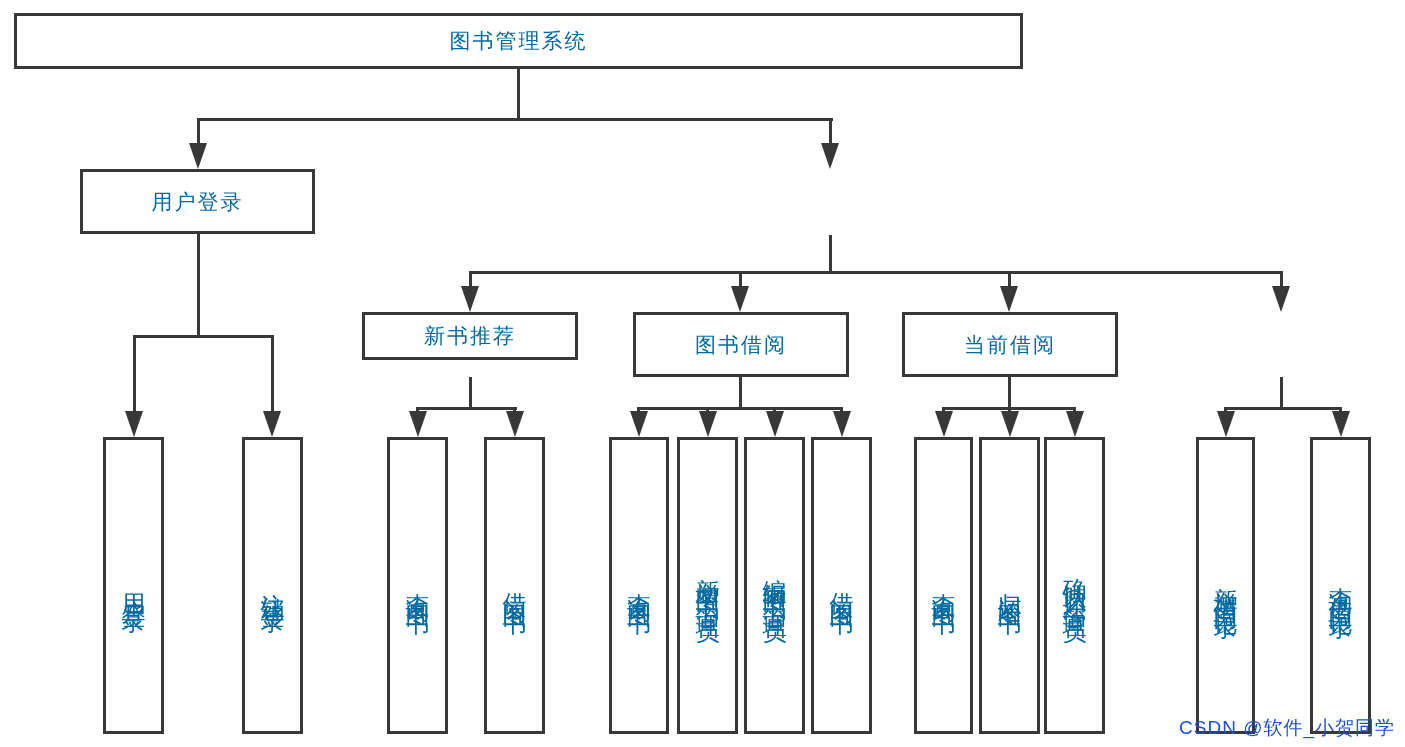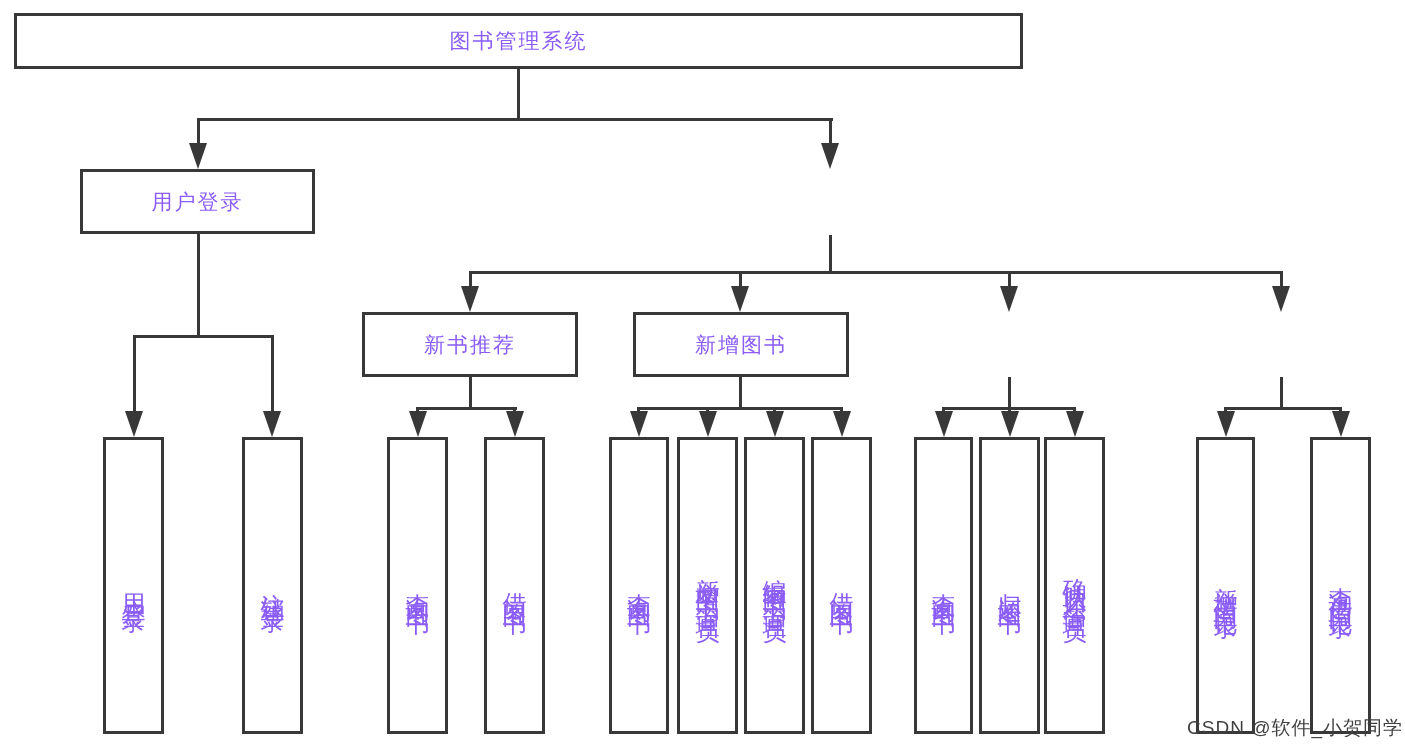--- a/index.html
+++ b/index.html
@@ -9,21 +9,21 @@
     height: 747px;
     background: #ffffff;
     font-family: "Liberation Sans", "DejaVu Sans", sans-serif;
     overflow: hidden;
   }
   .box {
     position: absolute;
     box-sizing: border-box;
     border: 3px solid #383838;
     background: #ffffff;
-    color: #8b5cf6;
+    color: #0369a1;
     display: flex;
     align-items: center;
     justify-content: center;
   }
   .hbox {
     font-size: 21px;
     letter-spacing: 2px;
     white-space: nowrap;
   }
   .vbox {
@@ -38,24 +38,24 @@
   }
   .arrow {
     position: absolute;
     width: 18px;
     height: 26px;
     background: #383838;
     clip-path: polygon(50% 100%, 0 0, 100% 0);
   }
   .watermark {
     position: absolute;
-    right: 2px;
+    right: 10px;
     bottom: 6px;
     font-size: 19px;
-    color: #404040;
+    color: #1d4ed8;
     letter-spacing: 1px;
     z-index: 5;
     white-space: nowrap;
   }
 </style>
 </head>
 <body>
 
 <div class="canvas">
 
@@ -81,22 +81,23 @@
   <div class="line" style="left:469px; top:271px; width:814px; height:3px;"></div>
   <div class="line" style="left:469px; top:271px; width:3px; height:19px;"></div>
   <div class="line" style="left:739px; top:271px; width:3px; height:19px;"></div>
   <div class="line" style="left:1008px; top:271px; width:3px; height:19px;"></div>
   <div class="line" style="left:1280px; top:271px; width:3px; height:19px;"></div>
   <div class="arrow" style="left:461px; top:286px;"></div>
   <div class="arrow" style="left:731px; top:286px;"></div>
   <div class="arrow" style="left:1000px; top:286px;"></div>
   <div class="arrow" style="left:1272px; top:286px;"></div>
 
-  <div class="box hbox" style="left:362px; top:312px; width:216px; height:65px;">新书推荐</div>
-  <div class="box hbox" style="left:633px; top:312px; width:216px; height:65px;">新增图书</div>
+  <div class="box hbox" style="left:362px; top:312px; width:216px; height:48px;">新书推荐</div>
+  <div class="box hbox" style="left:633px; top:312px; width:216px; height:65px;">图书借阅</div>
+  <div class="box hbox" style="left:902px; top:312px; width:216px; height:65px;">当前借阅</div>
 
   <div class="line" style="left:469px; top:377px; width:3px; height:31px;"></div>
   <div class="line" style="left:416px; top:407px; width:101px; height:3px;"></div>
   <div class="line" style="left:416px; top:407px; width:3px; height:8px;"></div>
   <div class="line" style="left:513px; top:407px; width:3px; height:8px;"></div>
   <div class="arrow" style="left:409px; top:411px;"></div>
   <div class="arrow" style="left:506px; top:411px;"></div>
 
   <div class="line" style="left:739px; top:377px; width:3px; height:31px;"></div>
   <div class="line" style="left:637px; top:407px; width:206px; height:3px;"></div>

